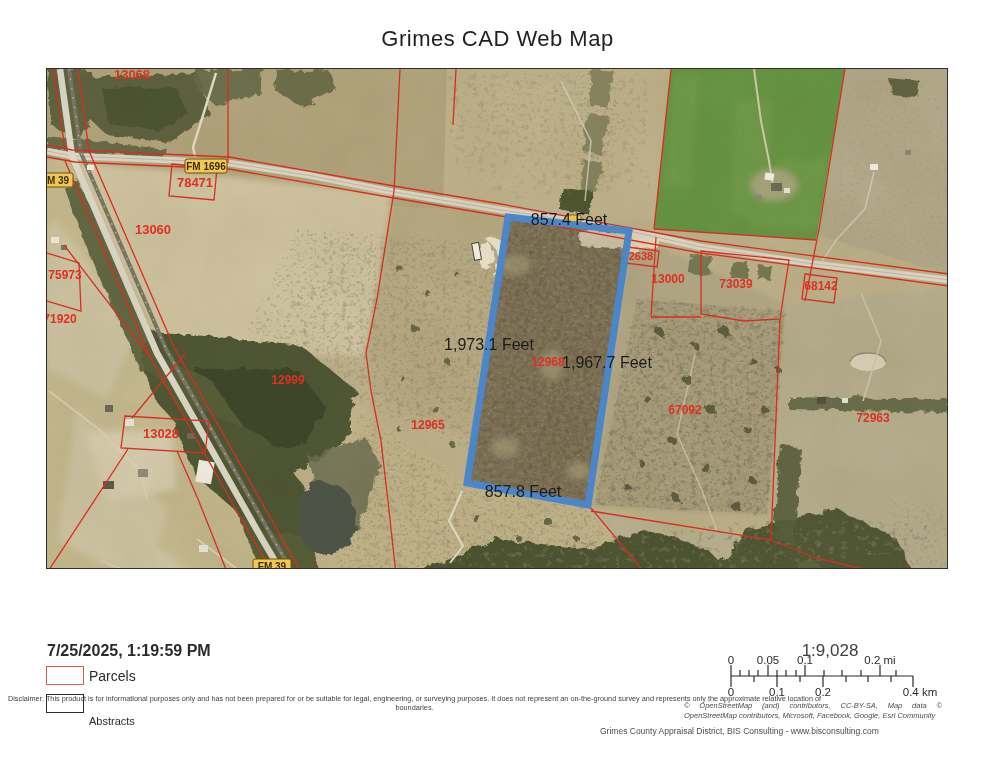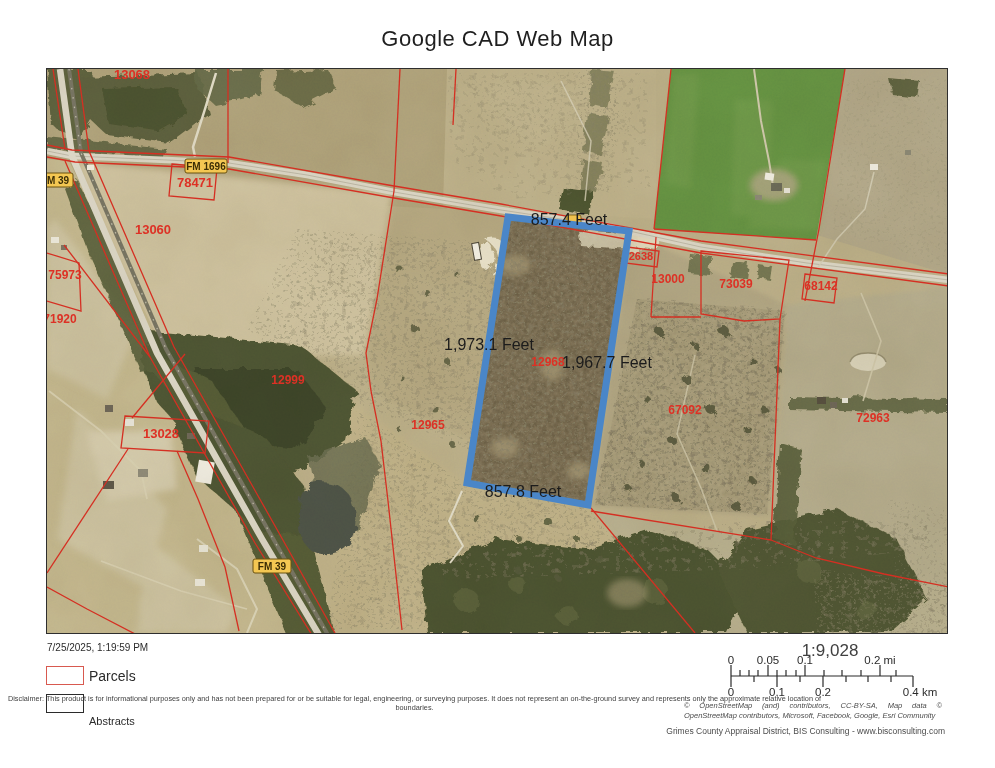--- a/index.html
+++ b/index.html
@@ -2,23 +2,23 @@
 <html><head>
 <meta charset="utf-8">
 <style>
   html,body{margin:0;padding:0;background:#ffffff;width:995px;height:768px;overflow:hidden;}
   body{font-family:"Liberation Sans",sans-serif;position:relative;}
   .abs{position:absolute;}
 </style>
 </head>
 <body>
 
-<div class="abs" style="left:0;top:26px;width:995px;text-align:center;font-size:22px;color:#1f1f1f;letter-spacing:0.5px;">Google CAD Web Map</div>
-
-<div class="abs" style="left:46px;top:68px;width:902px;height:566px;border:1.5px solid #2e2e2e;box-sizing:border-box;overflow:hidden;">
+<div class="abs" style="left:0;top:26px;width:995px;text-align:center;font-size:22px;color:#1f1f1f;letter-spacing:0.5px;">Grimes CAD Web Map</div>
+
+<div class="abs" style="left:46px;top:68px;width:902px;height:501px;border:1.5px solid #2e2e2e;box-sizing:border-box;overflow:hidden;">
 <svg width="900" height="564" viewBox="0 0 900 564" xmlns="http://www.w3.org/2000/svg">
 <defs>
   <filter id="blur2">
           <feGaussianBlur stdDeviation="2"></feGaussianBlur>
         </filter>
   <filter id="blur3">
           <feGaussianBlur stdDeviation="3"></feGaussianBlur>
         </filter>
   <filter id="rough">
           <feTurbulence type="fractalNoise" baseFrequency="0.09" numOctaves="3" seed="7" result="n"></feTurbulence>
@@ -449,21 +449,21 @@
 <text x="522" y="156" font-family="Liberation Sans, sans-serif" font-size="16" fill="#1c1c1c" text-anchor="middle">857.4 Feet</text>
 
 <text x="442" y="281" font-family="Liberation Sans, sans-serif" font-size="16" fill="#1c1c1c" text-anchor="middle">1,973.1 Feet</text>
 
 <text x="560" y="299" font-family="Liberation Sans, sans-serif" font-size="16" fill="#1c1c1c" text-anchor="middle">1,967.7 Feet</text>
 
 <text x="476" y="428" font-family="Liberation Sans, sans-serif" font-size="16" fill="#1c1c1c" text-anchor="middle">857.8 Feet</text>
 </svg>
 </div>
 
-<div class="abs" style="left:47px;top:642px;font-size:10px;color:#2b2b2b;">7/25/2025, 1:19:59 PM</div>
+<div class="abs" style="left:47px;top:642px;font-size:16px;color:#2b2b2b;font-weight:bold;">7/25/2025, 1:19:59 PM</div>
 
 <div class="abs" style="left:46px;top:666px;width:36px;height:17px;border:1.5px solid #d8594f;background:#fff;"></div>
 
 <div class="abs" style="left:89px;top:668px;font-size:14px;color:#2b2b2b;">Parcels</div>
 
 <div class="abs" style="left:46px;top:694px;width:36px;height:17px;border:1.5px solid #2b2b2b;background:#fff;"></div>
 
 <div class="abs" style="left:89px;top:696px;font-size:11px;color:#2b2b2b;margin-top:19px;">Abstracts</div>
 
 <div class="abs" style="left:780px;top:641px;width:100px;text-align:center;font-size:17px;color:#404040;">1:9,028</div>
@@ -502,15 +502,15 @@
     <text x="160" y="9" text-anchor="middle">0.2 mi</text>
     <text x="11" y="41" text-anchor="middle">0</text>
     <text x="57" y="41" text-anchor="middle">0.1</text>
     <text x="103" y="41" text-anchor="middle">0.2</text>
     <text x="200" y="41" text-anchor="middle">0.4 km</text>
   </g>
 </svg>
 
 <div class="abs" style="left:684px;top:701px;width:258px;font-size:7.5px;color:#4c4c4c;line-height:1.3;font-style:italic;"><span style="display:inline-block;width:258px;text-align:justify;text-align-last:justify;">© OpenStreetMap (and) contributors, CC-BY-SA, Map data ©</span><span style="display:inline-block;width:258px;">OpenStreetMap contributors, Microsoft, Facebook, Google, Esri Community</span></div>
 
-<div class="abs" style="left:600px;top:726px;width:345px;font-size:8.5px;color:#4c4c4c;text-align:right;">Grimes County Appraisal District, BIS Consulting - www.bisconsulting.com</div>
+<div class="abs" style="left:600px;top:726px;width:345px;font-size:8.5px;color:#4c4c4c;text-align:left;">Grimes County Appraisal District, BIS Consulting - www.bisconsulting.com</div>
 
 <div class="abs" style="left:0px;top:694px;width:829px;text-align:center;font-size:7.3px;color:#3f3f3f;">Disclaimer: This product is for informational purposes only and has not been prepared for or be suitable for legal, engineering, or surveying purposes. It does not represent an on-the-ground survey and represents only the approximate relative location of boundaries.</div>
 
 </body></html>

